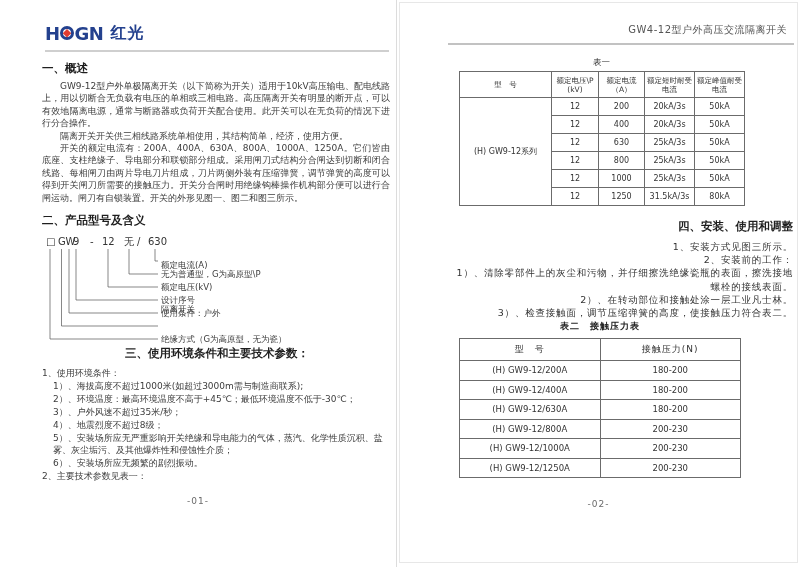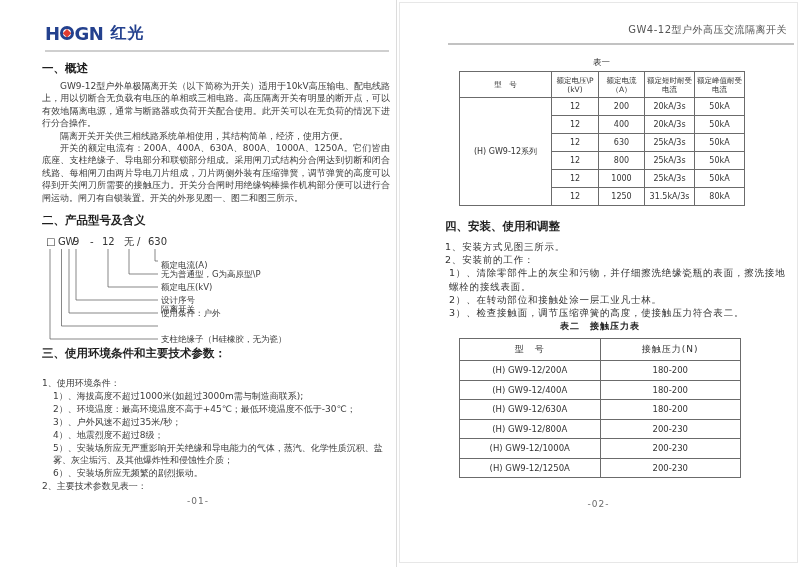--- a/index.html
+++ b/index.html
@@ -24,39 +24,39 @@
   .s1 .sec-title { margin-bottom:4px; }
   .s1 p { font-size:9px; line-height:12.4px; color:#3c3c3c; text-align:justify; text-indent:2em; }
 
   .s2 { position:absolute; left:42px; top:213px; width:350px; }
   .diagram { position:relative; height:110px; margin-top:8px; }
   .diagram svg { position:absolute; left:0; top:0; }
   .code-ch { position:absolute; top:0; font-size:10px; color:#333; line-height:12px; }
   .dg-label { position:absolute; left:119px; font-size:8.5px; color:#3c3c3c; white-space:nowrap; }
 
   .s3 { position:absolute; left:42px; top:346px; width:350px; }
-  .s3 .sec-title { margin-bottom:16px; }
+  .s3 .sec-title { margin-bottom:6px;text-align:center; }
   .s3 .li  { font-size:9px; line-height:12.9px; color:#3c3c3c; }
   .s3 .sub { padding-left:11px; }
 
   .page-num { position:absolute; top:496px; width:100%; text-align:center; font-size:9px; color:#6a6a6a; letter-spacing:1px; }
 
   
   .hdr-title { position:absolute; right:10px; top:20px; font-size:10px; color:#555; letter-spacing:0.5px; }
   .hr2 { position:absolute; left:48px; top:40px; width:346px; height:1.5px; background:#c2c2c2; }
 
   .cap1 { position:absolute; left:59px; top:54px; width:285px; text-align:center; font-size:8.5px; font-weight:normal; color:#222; }
   .tbl1-wrap { position:absolute; left:59px; top:68px; width:285px; }
   table { border-collapse:collapse; width:100%; table-layout:fixed; }
   .t1 td, .t1 th { border:1px solid #6b6b6b; text-align:center; vertical-align:middle; font-weight:normal; color:#333; padding:1px 2px; }
   .t1 th { font-size:7.5px; line-height:9px; height:26px; }
   .t1 td { font-size:8px; height:18px; }
   .t1 .c0 { width:92px; } .t1 .c1 { width:47px; } .t1 .c2 { width:46px; } .t1 .c3 { width:50px; } .t1 .c4 { width:50px; }
 
-  .s4 { position:absolute; left:45px; top:216px; width:348px; }
+  .s4 { position:absolute; left:45px; top:216px; width:348px;text-align:right; }
   .s4 .sec-title { margin-bottom:6px; }
   .s4 .li { font-size:9.5px; line-height:13.2px; color:#333; letter-spacing:0.8px; }
   .s4 .li.sub { padding-left:4px; }
 
   .cap2 { position:absolute; left:59px; top:317px; width:282px; text-align:center; font-size:9px; font-weight:bold; color:#222; letter-spacing:1px; }
   .tbl2-wrap { position:absolute; left:59px; top:335px; width:282px; }
   .t2 td, .t2 th { border:1px solid #6b6b6b; text-align:center; vertical-align:middle; font-weight:normal; color:#333; }
   .t2 th { font-size:9px; height:22px; letter-spacing:1px; }
   .t2 td { font-size:8.5px; height:19.5px; }
 </style>
@@ -109,21 +109,21 @@
         <span class="code-ch" style="left:82px">无</span>
         <span class="code-ch" style="left:95px">/</span>
         <span class="code-ch" style="left:106px">630</span>
 
         <span class="dg-label" style="top:24px">额定电流(A)</span>
         <span class="dg-label" style="top:33px">无为普通型，G为高原型\P</span>
         <span class="dg-label" style="top:46px">额定电压(kV)</span>
         <span class="dg-label" style="top:59px">设计序号</span>
         <span class="dg-label" style="top:72px">使用条件：户外</span>
         <span class="dg-label" style="top:68px">隔离开关</span>
-        <span class="dg-label" style="top:98px">支柱绝缘子（H硅橡胶，无为瓷）</span>
+        <span class="dg-label" style="top:98px">绝缘方式（G为高原型，无为瓷）</span>
       </div>
     </div>
 
     <div class="s3">
       <div class="sec-title">三、使用环境条件和主要技术参数：</div>
       <div class="li">1、使用环境条件：</div>
       <div class="sub">
         <div class="li">1）、海拔高度不超过1000米(如超过3000m需与制造商联系);</div>
         <div class="li">2）、环境温度：最高环境温度不高于+45℃；最低环境温度不低于-30℃；</div>
         <div class="li">3）、户外风速不超过35米/秒；</div>

